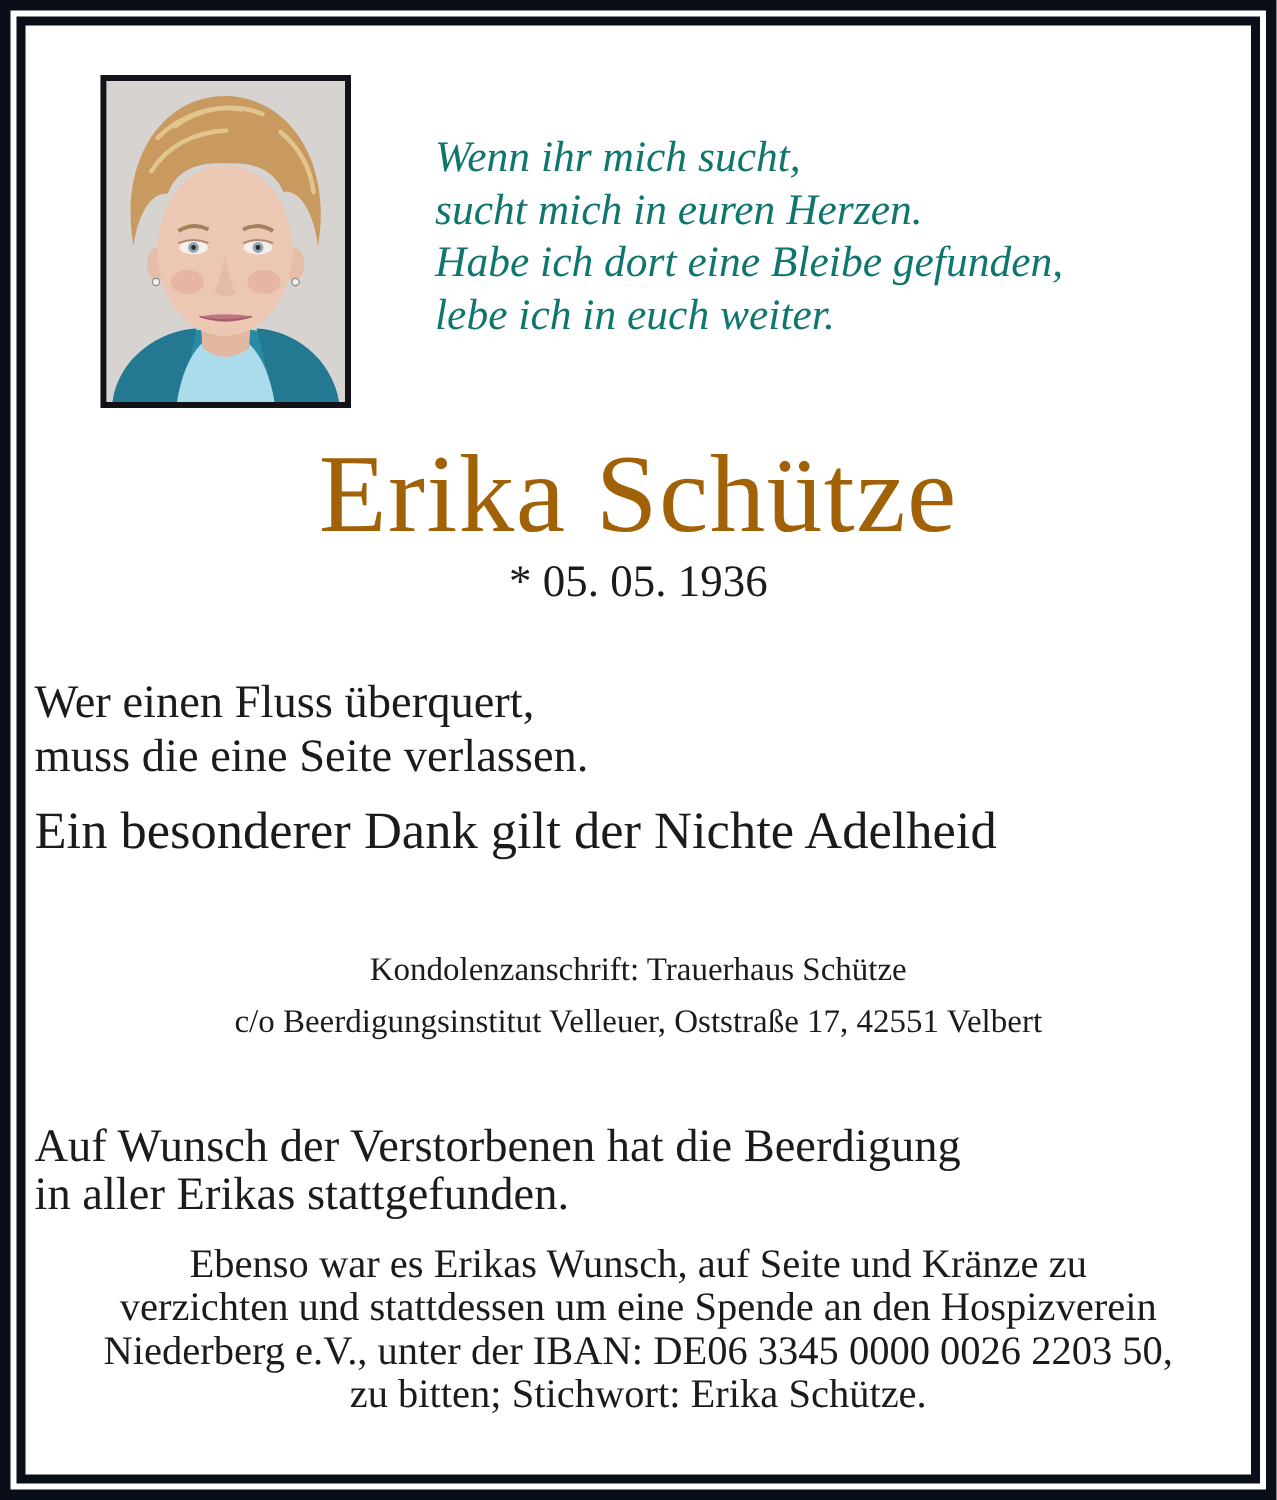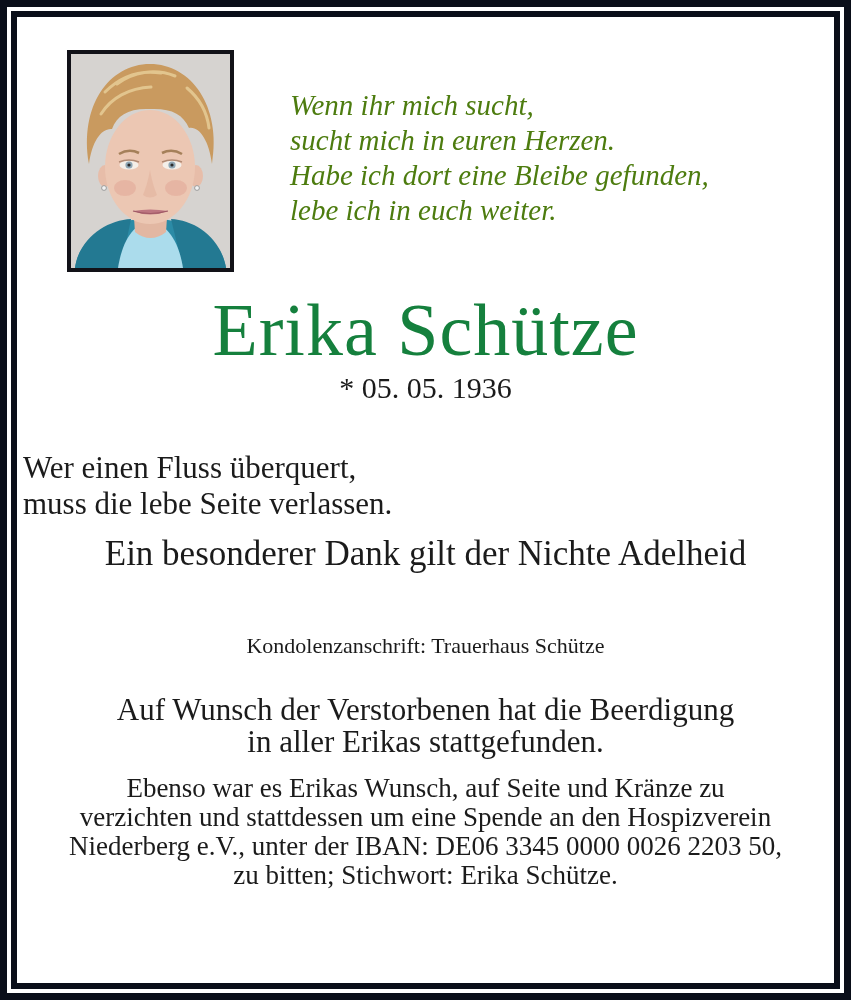--- a/index.html
+++ b/index.html
@@ -18,35 +18,35 @@
     padding:0 6px;overflow:hidden;
   }
   .header{display:flex;padding:33px 10px 0 44px;}
   .photo-frame{
     flex:0 0 auto;width:167px;height:222px;box-sizing:border-box;
     border:4px solid #121218;background:#d6d3d0;
   }
   .photo-frame svg{display:block;width:100%;height:100%;}
   .poem{
     margin-left:56px;padding-top:38px;
-    font-style:italic;font-size:29px;line-height:35px;color:#4d7c0f;
+    font-style:italic;font-size:29px;line-height:35px;color:#0f766e;
   }
   .name{
     text-align:center;margin-top:22px;
-    font-size:74px;line-height:72px;letter-spacing:1px;color:#15803d;
+    font-size:74px;line-height:72px;letter-spacing:1px;color:#a16207;
   }
   .maiden{text-align:center;margin-top:6px;font-size:31px;line-height:40px;}
   .dates{
     display:flex;justify-content:center;gap:64px;
     margin-top:2px;font-size:30px;line-height:40px;
   }
   .quote{margin-top:42px;font-size:31px;line-height:36px;}
-  .thanks{text-align:center;margin-top:10px;font-size:35px;line-height:44px;}
+  .thanks{margin-top:10px;font-size:35px;line-height:44px;}
   .condolence{text-align:center;margin-top:52px;font-size:22px;line-height:35px;}
-  .burial{text-align:center;margin-top:31px;font-size:31px;line-height:32px;}
+  .burial{text-align:left;margin-top:50px;font-size:31px;line-height:32px;}
   .donation{text-align:center;margin-top:16px;font-size:27px;line-height:29px;}
   .line{display:block;white-space:nowrap;}
 </style>
 </head>
 <body>
 
 <div class="frame-outer">
   <div class="frame-inner">
 
     <div class="header">
@@ -106,27 +106,28 @@
     </div>
 
     <div class="name">Erika Schütze</div>
 
     <div class="dates">
       <span>* 05. 05. 1936</span>
     </div>
 
     <div class="quote">
       <span class="line">Wer einen Fluss überquert,</span>
-      <span class="line">muss die lebe Seite verlassen.</span>
+      <span class="line">muss die eine Seite verlassen.</span>
     </div>
 
     <div class="thanks">Ein besonderer Dank gilt der Nichte Adelheid</div>
 
     <div class="condolence">
       <span class="line">Kondolenzanschrift: Trauerhaus Schütze</span>
+      <span class="line">c/o Beerdigungsinstitut Velleuer, Oststraße 17, 42551 Velbert</span>
     </div>
 
     <div class="burial">
       <span class="line">Auf Wunsch der Verstorbenen hat die Beerdigung</span>
       <span class="line">in aller Erikas stattgefunden.</span>
     </div>
 
     <div class="donation">
       <span class="line">Ebenso war es Erikas Wunsch, auf Seite und Kränze zu</span>
       <span class="line">verzichten und stattdessen um eine Spende an den Hospizverein</span>

